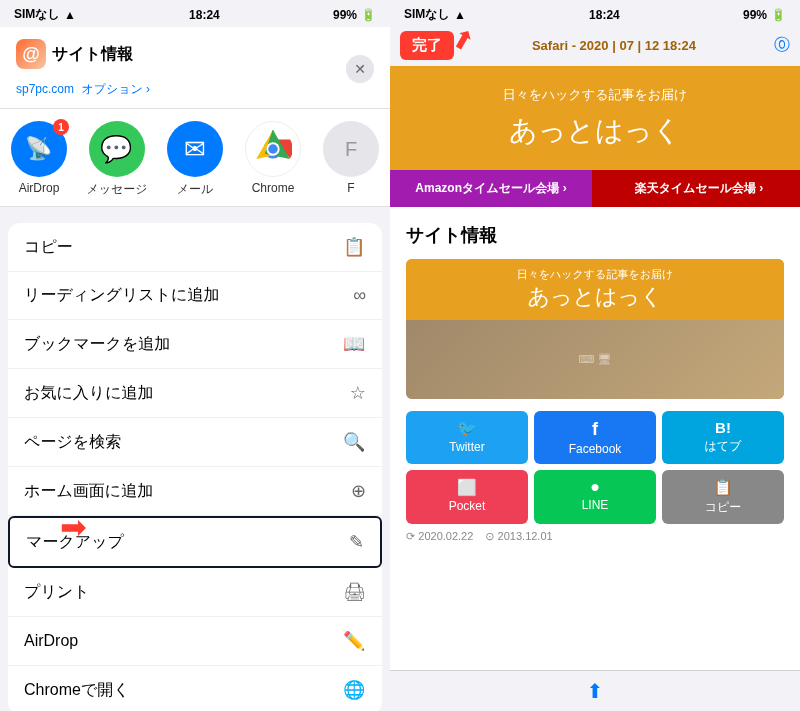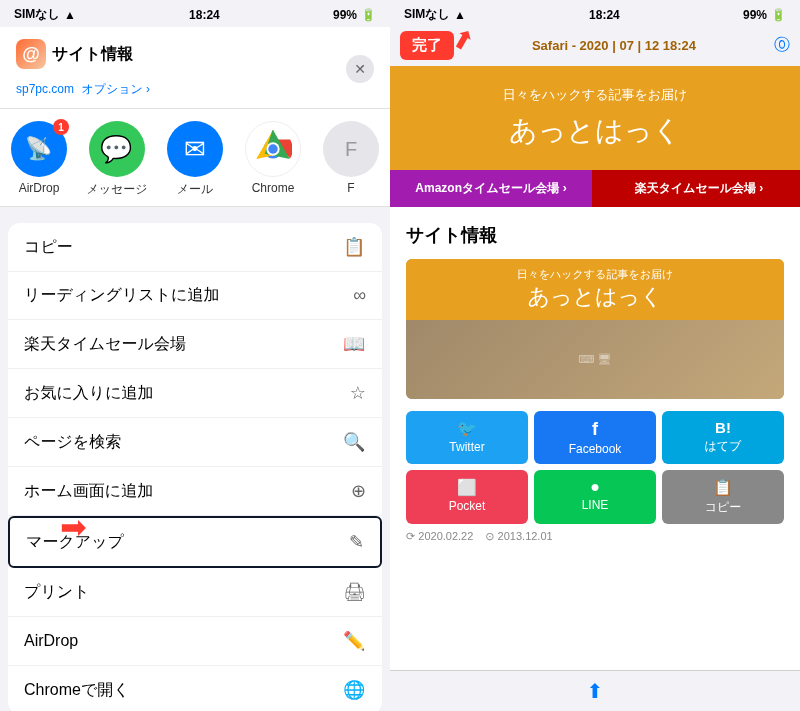--- a/index.html
+++ b/index.html
@@ -433,21 +433,21 @@
     <div class="menu-list">
       <div class="menu-item">
         <span class="menu-item-label">コピー</span>
         <span class="menu-item-icon">📋</span>
       </div>
       <div class="menu-item">
         <span class="menu-item-label">リーディングリストに追加</span>
         <span class="menu-item-icon">∞</span>
       </div>
       <div class="menu-item">
-        <span class="menu-item-label">楽天タイムセール会場</span>
+        <span class="menu-item-label">ブックマークを追加</span>
         <span class="menu-item-icon">📖</span>
       </div>
       <div class="menu-item">
         <span class="menu-item-label">お気に入りに追加</span>
         <span class="menu-item-icon">☆</span>
       </div>
       <div class="menu-item">
         <span class="menu-item-label">ページを検索</span>
         <span class="menu-item-icon">🔍</span>
       </div>

